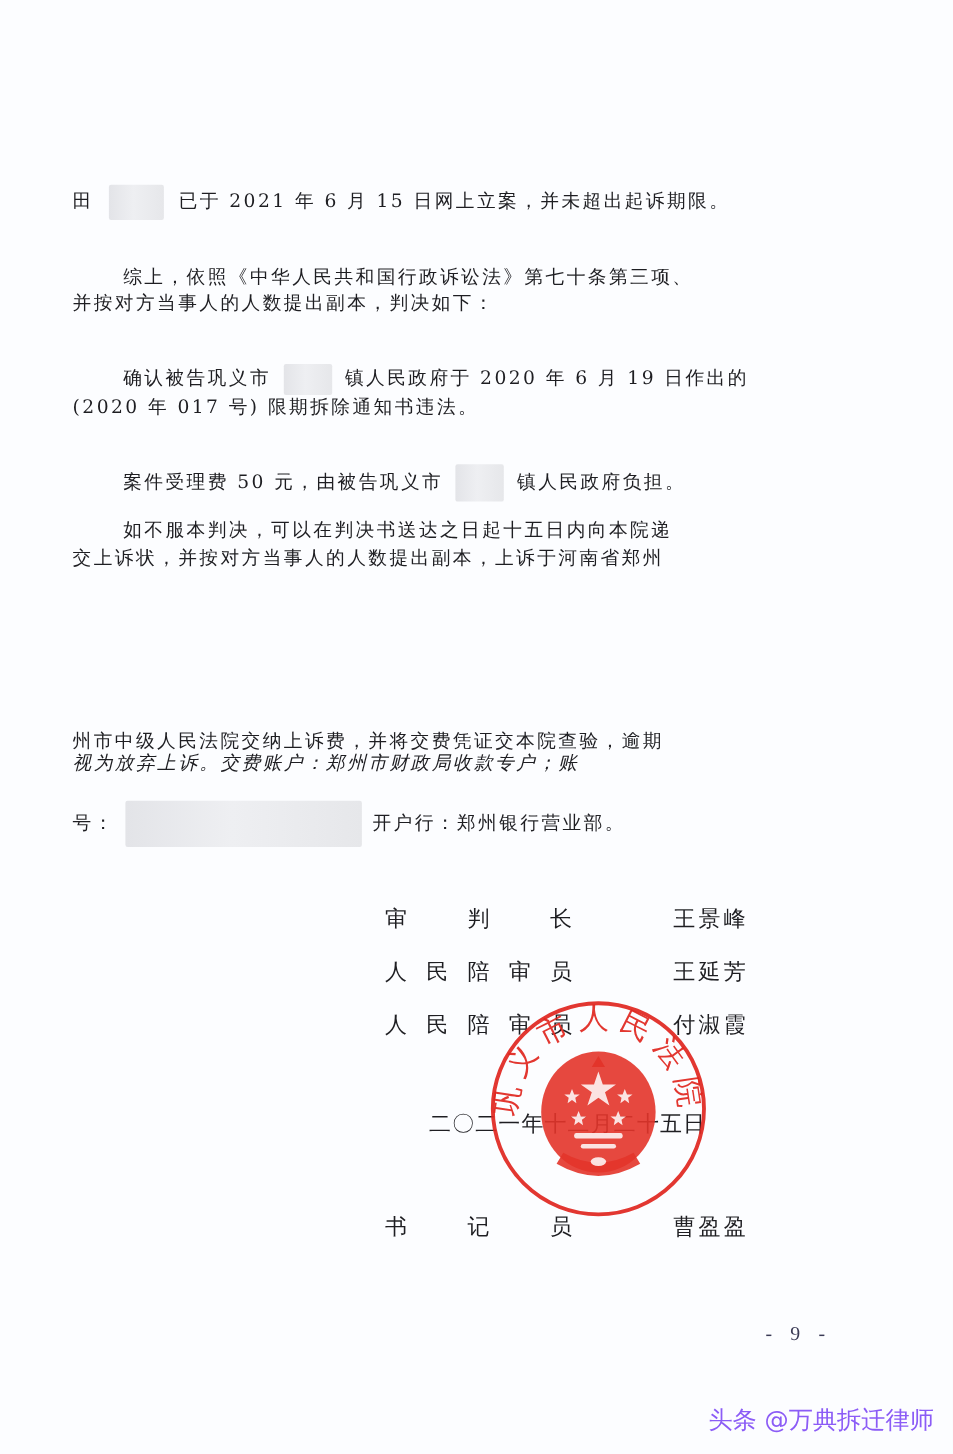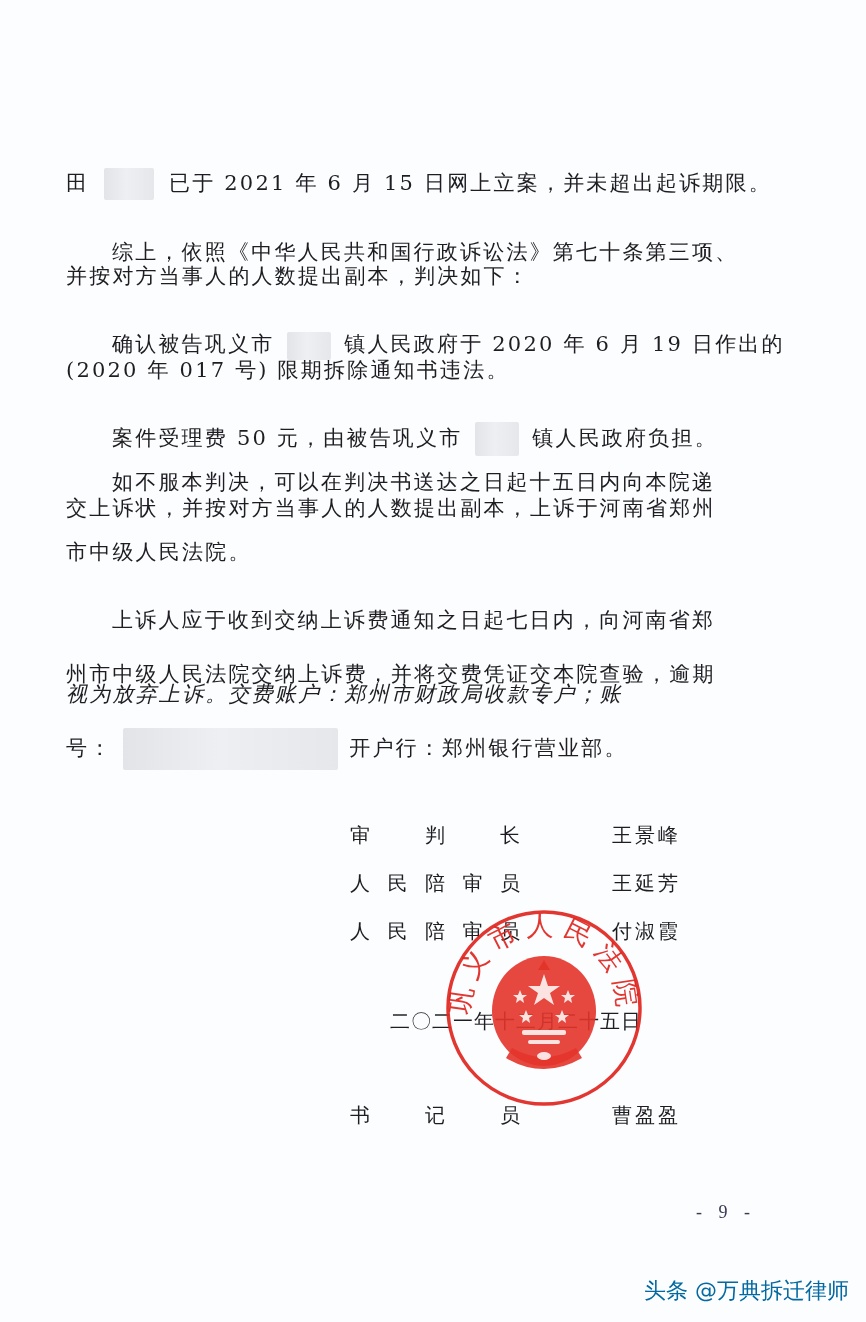--- a/index.html
+++ b/index.html
@@ -8,21 +8,21 @@
     background: #fbfcfe;
     font-family: "DejaVu Serif", "Liberation Serif", serif;
     color: #1e1e22;
   }
   .page {
     position: absolute; left: 0; top: 0; width: 866px; height: 1322px;
     background: #fcfdff;
   }
   .line {
     position: absolute; left: 66px; width: 690px;
-    font-size: 21px; line-height: 28px; white-space: nowrap;
+    font-size: 17px; line-height: 28px; white-space: nowrap;
     letter-spacing: 2.2px;
   }
   .indent { left: 112px; width: 644px; margin-top: 20px; }
   .redact {
     display: inline-block; vertical-align: middle;
     background: linear-gradient(90deg, #e3e4e8 0%, #eeeff2 45%, #e6e7ea 100%);
     border-radius: 2px;
   }
   .sig {
     position: absolute; font-size: 20px; line-height: 26px; white-space: nowrap;
@@ -32,21 +32,21 @@
   .date { position: absolute; left: 390px; top: 1008px; font-size: 20px; letter-spacing: 1px; white-space: nowrap; }
   .seal {
     position: absolute; left: 444px; top: 908px; width: 200px; height: 200px;
     pointer-events: none;
   }
   .pagenum {
     position: absolute; left: 696px; top: 1202px; font-size: 18px; color: #3a3a55;
     font-family: "Liberation Serif", serif; letter-spacing: 6px;
   }
   .watermark {
-    position: absolute; left: 644px; top: 1276px; font-size: 22px; color: #0369a1;
+    position: absolute; left: 644px; top: 1276px; font-size: 22px; color: #8b5cf6;
     font-family: "DejaVu Sans", sans-serif; white-space: nowrap;
     text-shadow: 0 0 2px #fff, 0 0 3px #fff;
   }
 </style>
 </head>
 <body>
 
 <div class="page">
 
   <div class="line" style="top:168px;">
@@ -66,23 +66,21 @@
   <div class="line" style="top:356px;">(2020 年 017 号) 限期拆除通知书违法。</div>
 
   <div class="line indent" style="top:402px;">
     <span>案件受理费 50 元，由被告巩义市</span>
     <span class="redact" style="width:44px;height:34px;margin:0 4px;"></span>
     <span>镇人民政府负担。</span>
   </div>
 
   <div class="line indent" style="top:448px;">如不服本判决，可以在判决书送达之日起十五日内向本院递</div>
   <div class="line" style="top:494px;">交上诉状，并按对方当事人的人数提出副本，上诉于河南省郑州</div>
-  <div class="line" style="top:538px;">市中级人民法院。</div>
 
-  <div class="line indent" style="top:586px;">上诉人应于收到交纳上诉费通知之日起七日内，向河南省郑</div>
   <div class="line" style="top:632px;margin-top:28px;">州市中级人民法院交纳上诉费，并将交费凭证交本院查验，逾期</div>
   <div class="line" style="top:680px;font-style:italic;">视为放弃上诉。交费账户：郑州市财政局收款专户；账</div>
   <div class="line" style="top:728px;">
     <span>号：</span>
     <span class="redact" style="width:215px;height:42px;margin:0 2px;"></span>
     <span>开户行：郑州银行营业部。</span>
   </div>
 
   <div class="sig sig-role" style="top:822px;">
     <span>审</span>

